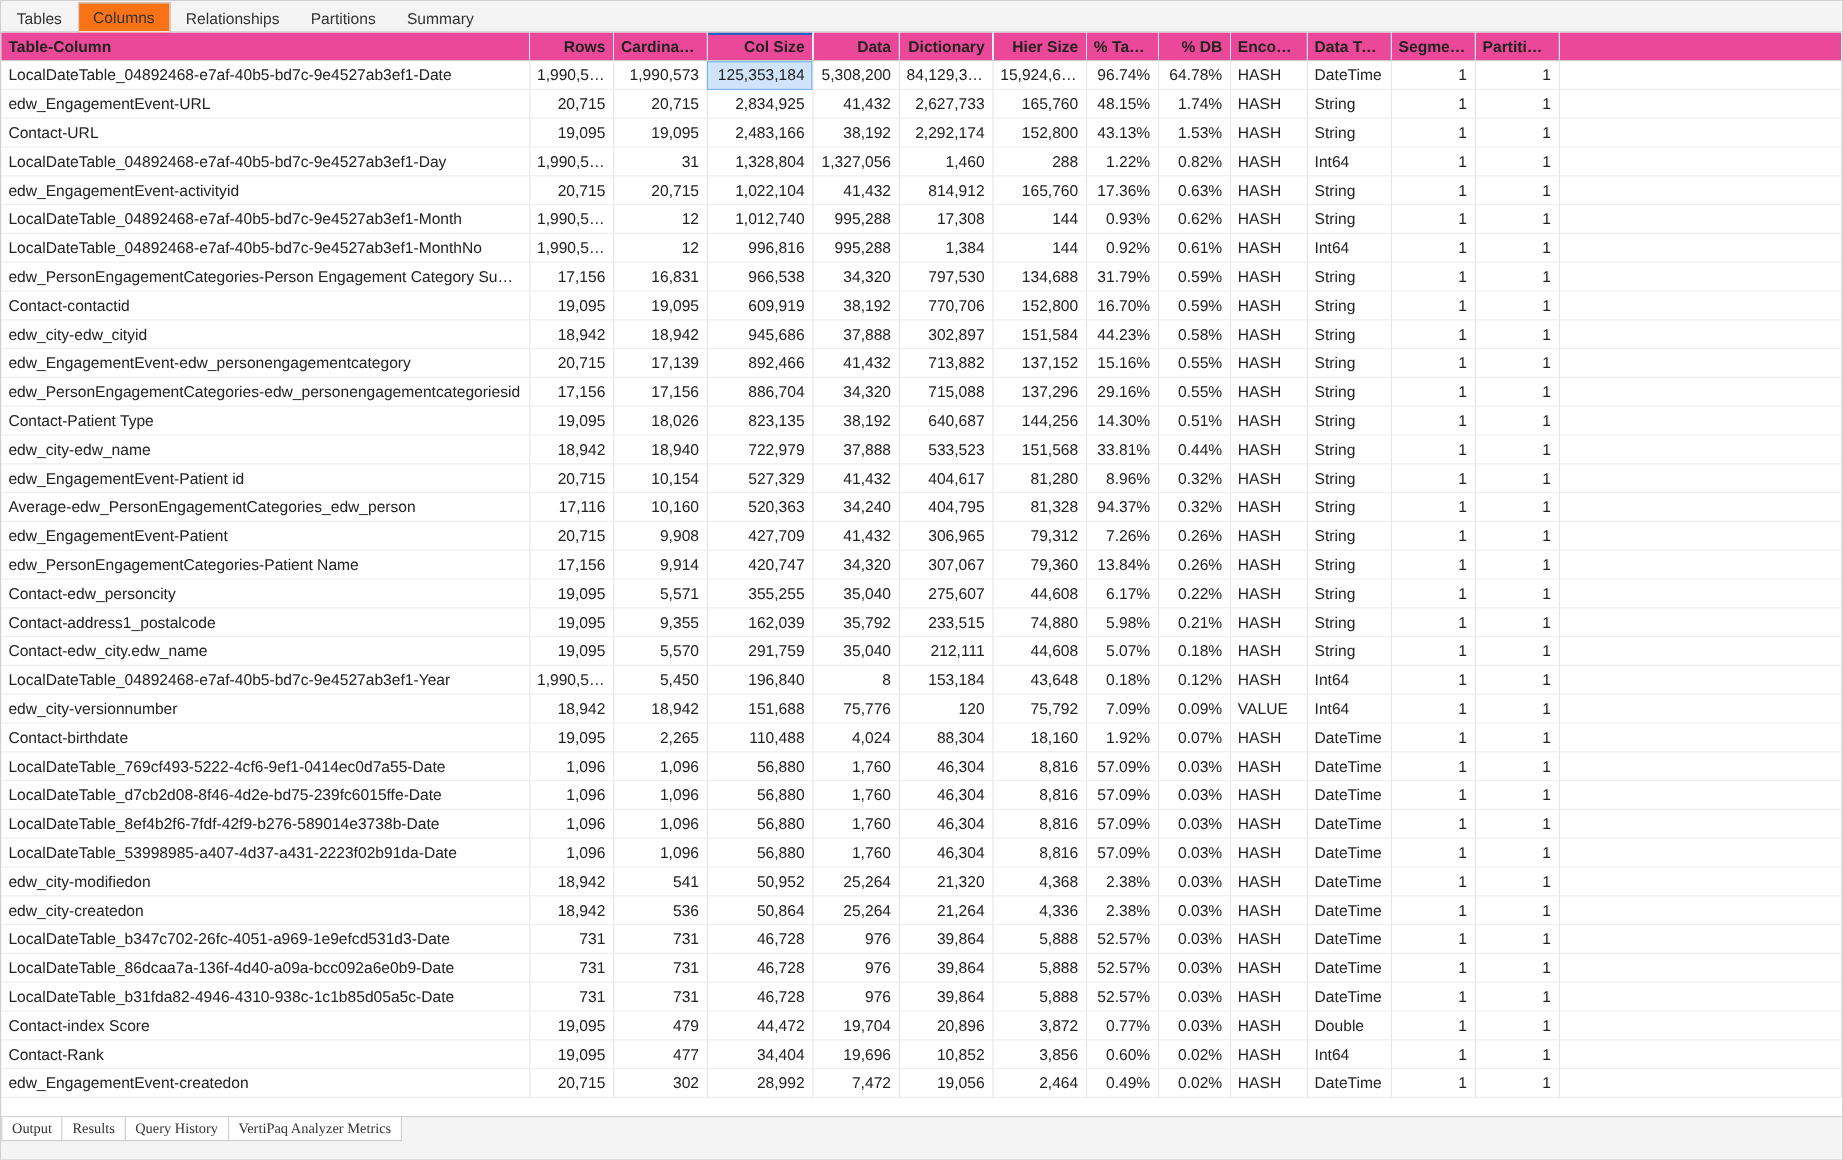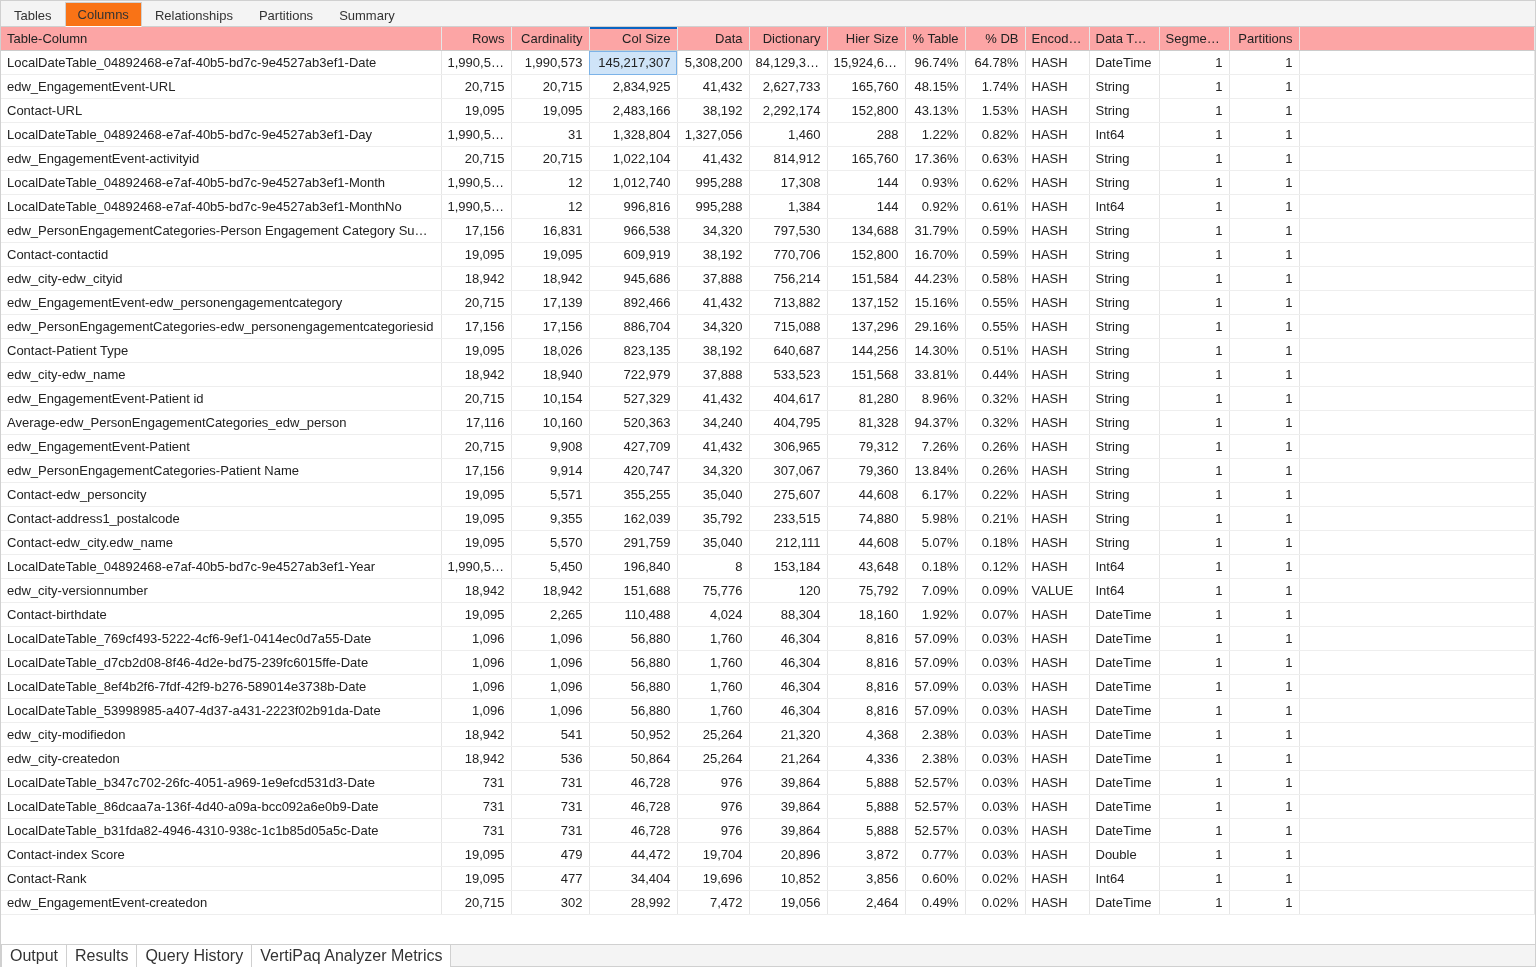--- a/index.html
+++ b/index.html
@@ -54,22 +54,22 @@
   table.grid th, table.grid td {
     border-right: 1px solid #e6e6e6;
     border-bottom: 1px solid #eee;
     padding: 4px 6px;
     white-space: nowrap;
     overflow: hidden;
     text-overflow: ellipsis;
     height: 22px;
   }
   table.grid th {
-    background: #fca5a5;
-    font-weight: normal;
+    background: #ec4899;
+    font-weight: bold;
     text-align: left;
     border-bottom: 1px solid #ccc;
     position: sticky;
     top: 0;
     z-index: 2;
     margin-left: 23px;
   }
   table.grid th.sorted {
     position: relative;
   }
@@ -109,22 +109,23 @@
   .col-dtyp { width: 70px; }
   .col-seg  { width: 70px; }
   .col-part { width: 70px; }
   .col-fill { width: auto; }
 
   .bottomstrip {
     display: flex;
     align-items: flex-start;
     background: #f4f4f4;
     border-top: 1px solid #d0d0d0;
-    height: 22px;
-    font-size: 16px;
+    height: 36px;
+    font-size: 12px;
+    font-family: Liberation Serif, serif;
   }
   .btab {
     padding: 2px 8px;
     border: 1px solid #d0d0d0;
     border-top: none;
     margin-right: -1px;
     background: #fff;
     color: #333;
   }
 </style>
@@ -175,21 +176,21 @@
           <th class="num">Segments</th>
           <th class="num">Partitions</th>
           <th></th>
         </tr>
       </thead>
       <tbody id="grid-body">
           <tr>
             <td>LocalDateTable_04892468-e7af-40b5-bd7c-9e4527ab3ef1-Date</td>
             <td class="num">1,990,573</td>
             <td class="num">1,990,573</td>
-            <td class="num selcell">145,217,307</td>
+            <td class="num selcell">125,353,184</td>
             <td class="num">5,308,200</td>
             <td class="num">84,129,304</td>
             <td class="num">15,924,624</td>
             <td class="num">96.74%</td>
             <td class="num">64.78%</td>
             <td>HASH</td>
             <td>DateTime</td>
             <td class="num">1</td>
             <td class="num">1</td>
             <td></td>
@@ -321,21 +322,21 @@
             <td class="num">1</td>
             <td class="num">1</td>
             <td></td>
           </tr>
           <tr>
             <td>edw_city-edw_cityid</td>
             <td class="num">18,942</td>
             <td class="num">18,942</td>
             <td class="num">945,686</td>
             <td class="num">37,888</td>
-            <td class="num">756,214</td>
+            <td class="num">302,897</td>
             <td class="num">151,584</td>
             <td class="num">44.23%</td>
             <td class="num">0.58%</td>
             <td>HASH</td>
             <td>String</td>
             <td class="num">1</td>
             <td class="num">1</td>
             <td></td>
           </tr>
           <tr>

